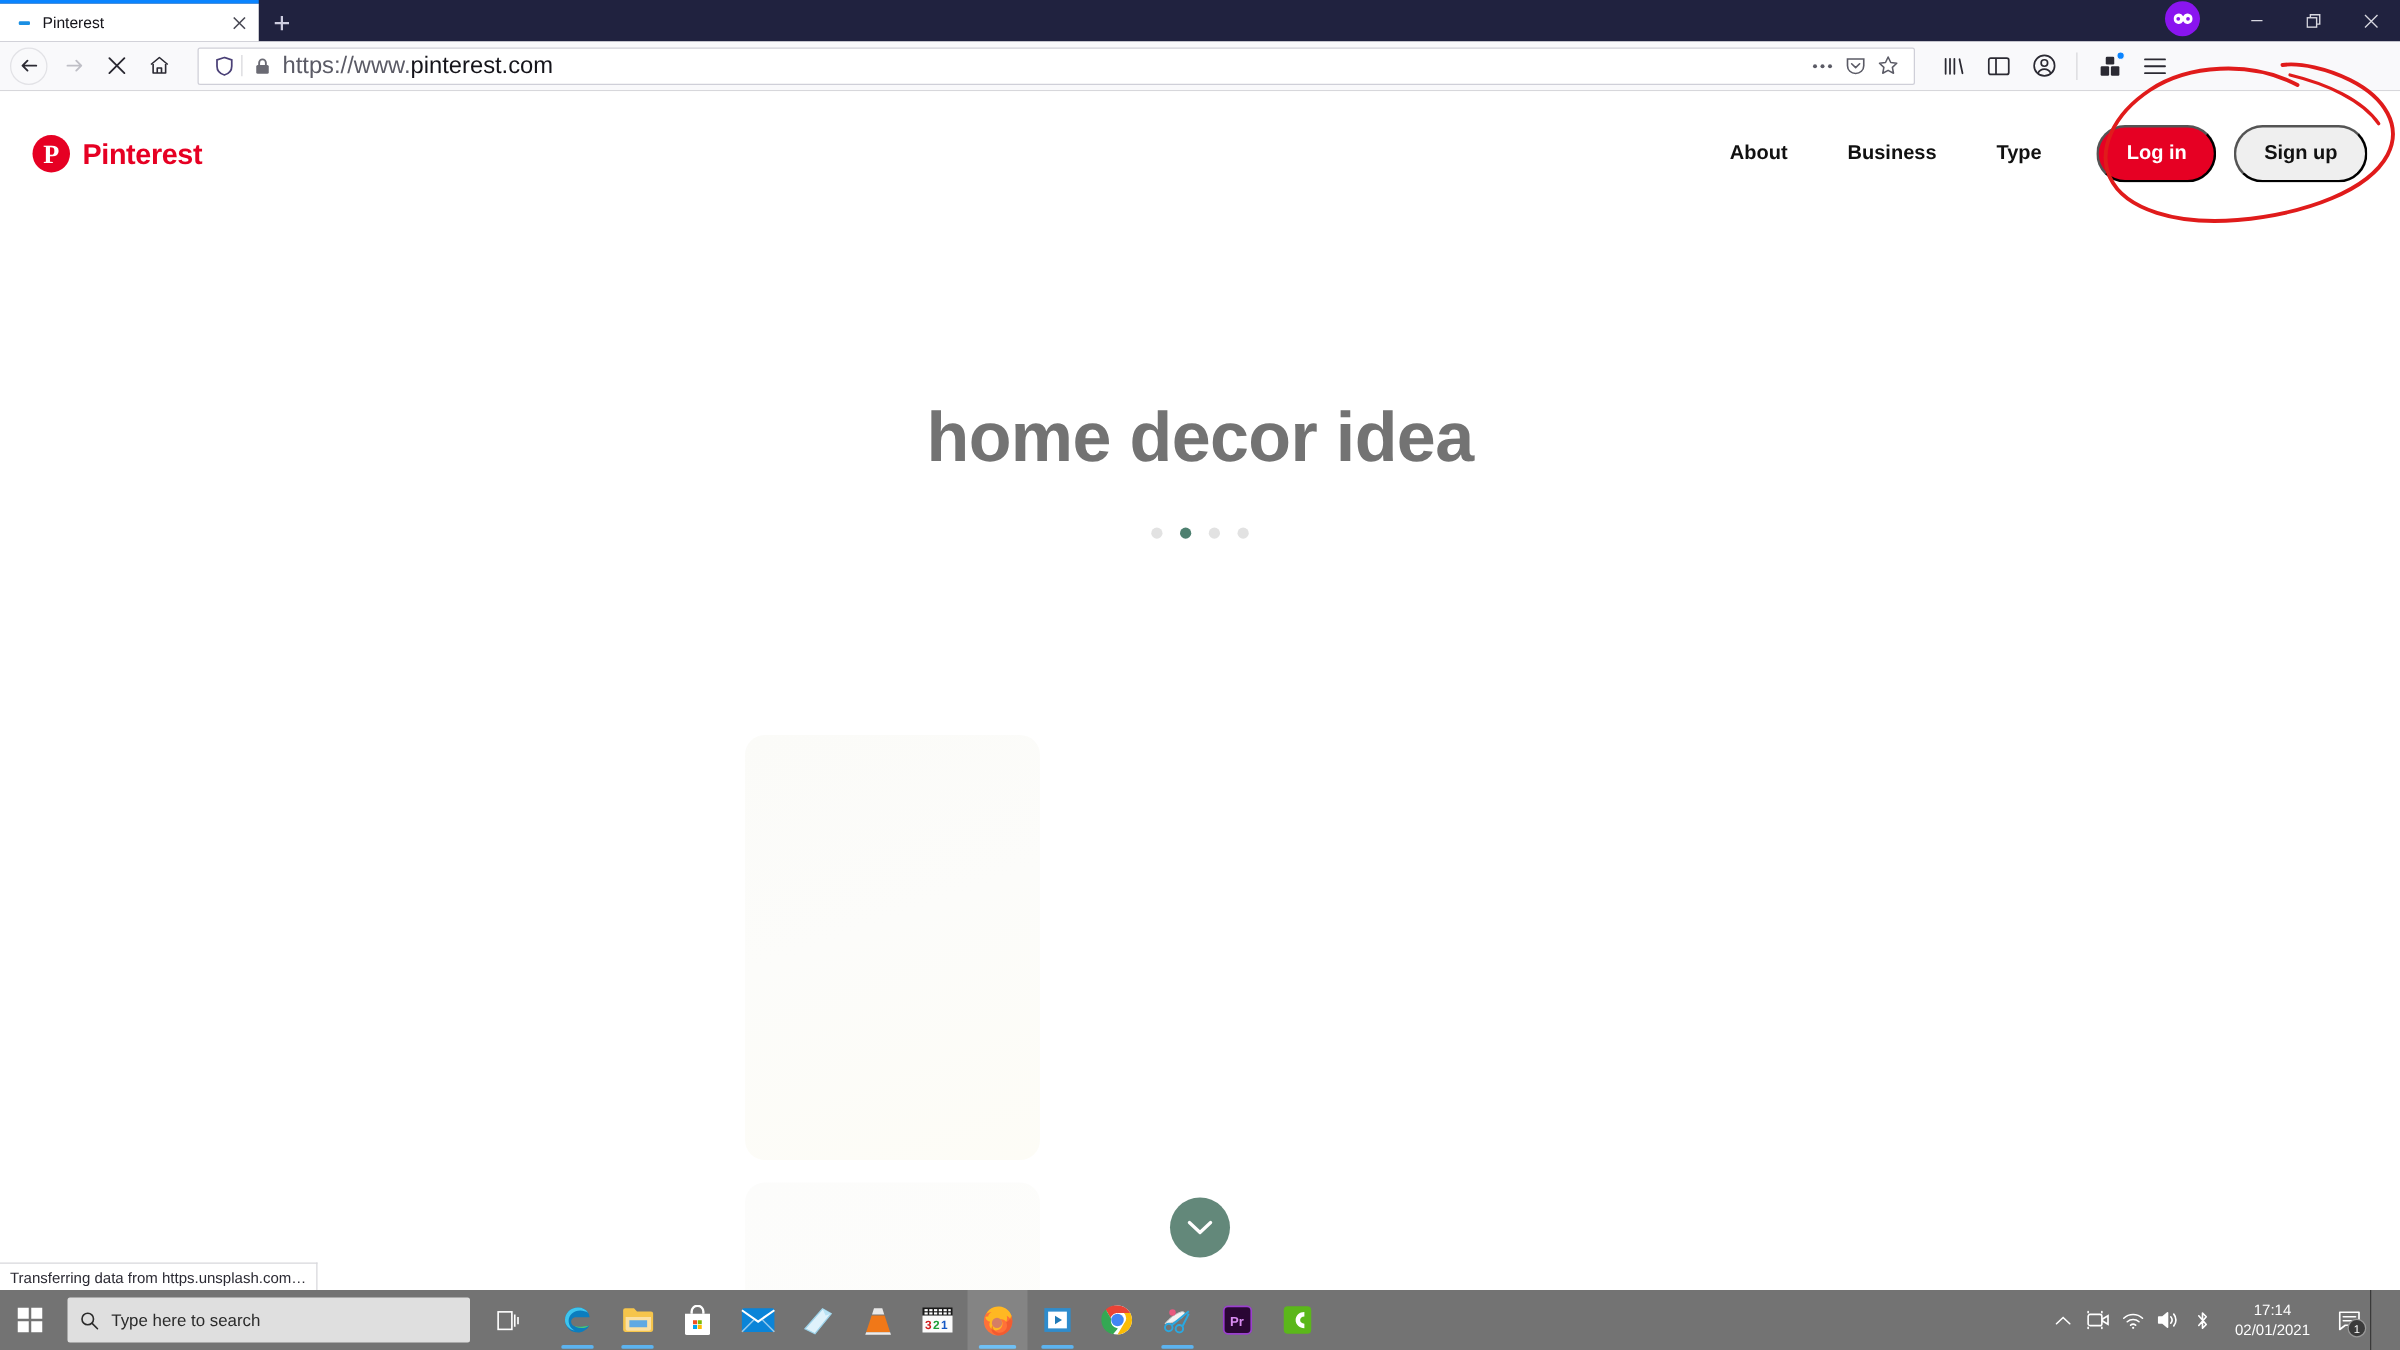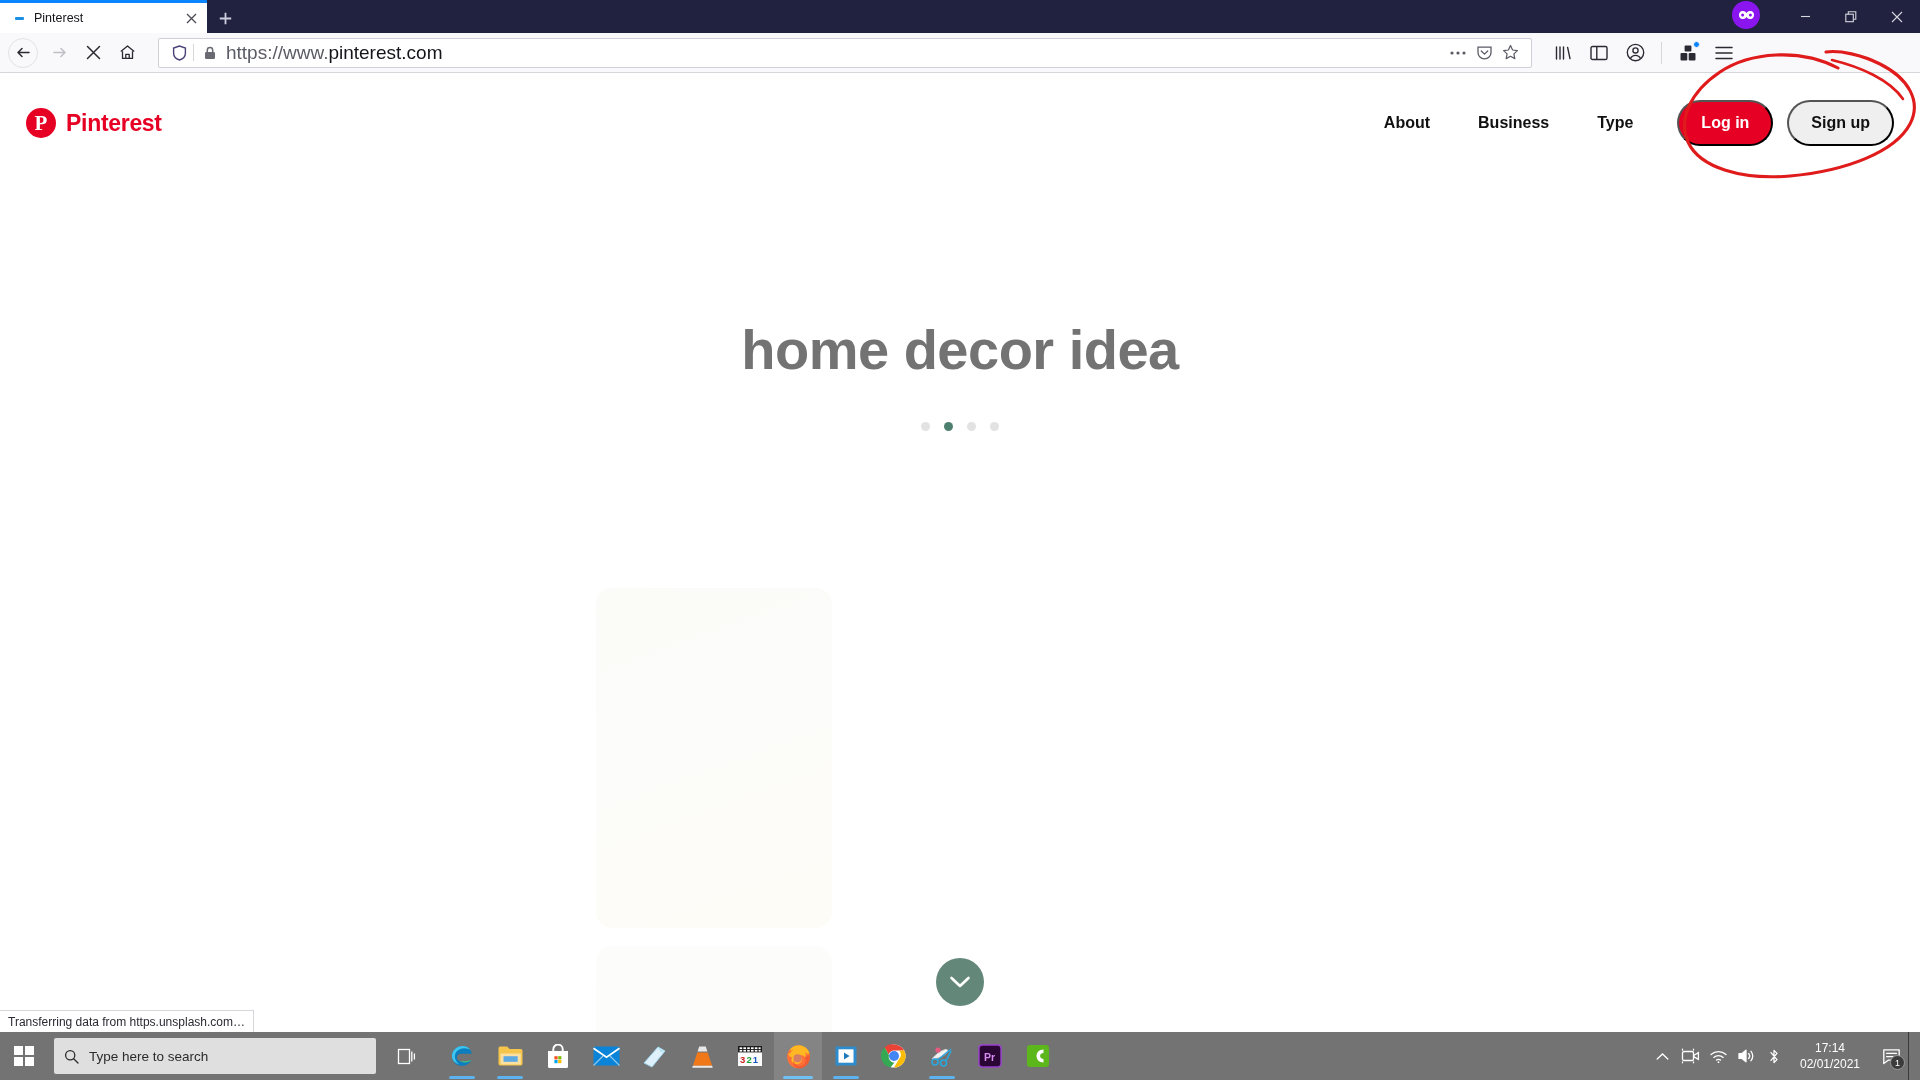--- a/index.html
+++ b/index.html
@@ -217,21 +217,21 @@
     display:flex; align-items:center; justify-content:center;
   }
   .tb-app.running::after {
     content:""; position:absolute; bottom:1px; left:11px; width:26px; height:3px;
     background:#5cb3ef; border-radius:2px;
   }
   .tb-app.active { background: rgba(255,255,255,0.12); }
   .tb-app.active::after { background:#6fc0f5; width:30px; left:9px; }
   .tray {
     margin-left:auto; display:flex; align-items:center; height:48px;
-    color:#ffffff; padding-right: 4px;
+    color:#ffffff; padding-right: 16px;
   }
   .tray-icon { width: 28px; height:48px; display:flex; align-items:center; justify-content:center; }
   .tray-clock {
     display:flex; flex-direction:column; align-items:center; justify-content:center;
     font-size: 12px; color:#ffffff; line-height:1.35; padding: 0 12px 0 10px;
     min-width: 86px;
   }
   .tray-notify { width: 34px; height:48px; display:flex; align-items:center; justify-content:center; position:relative;}
   .notify-badge {
     position:absolute; right:3px; bottom:10px;

